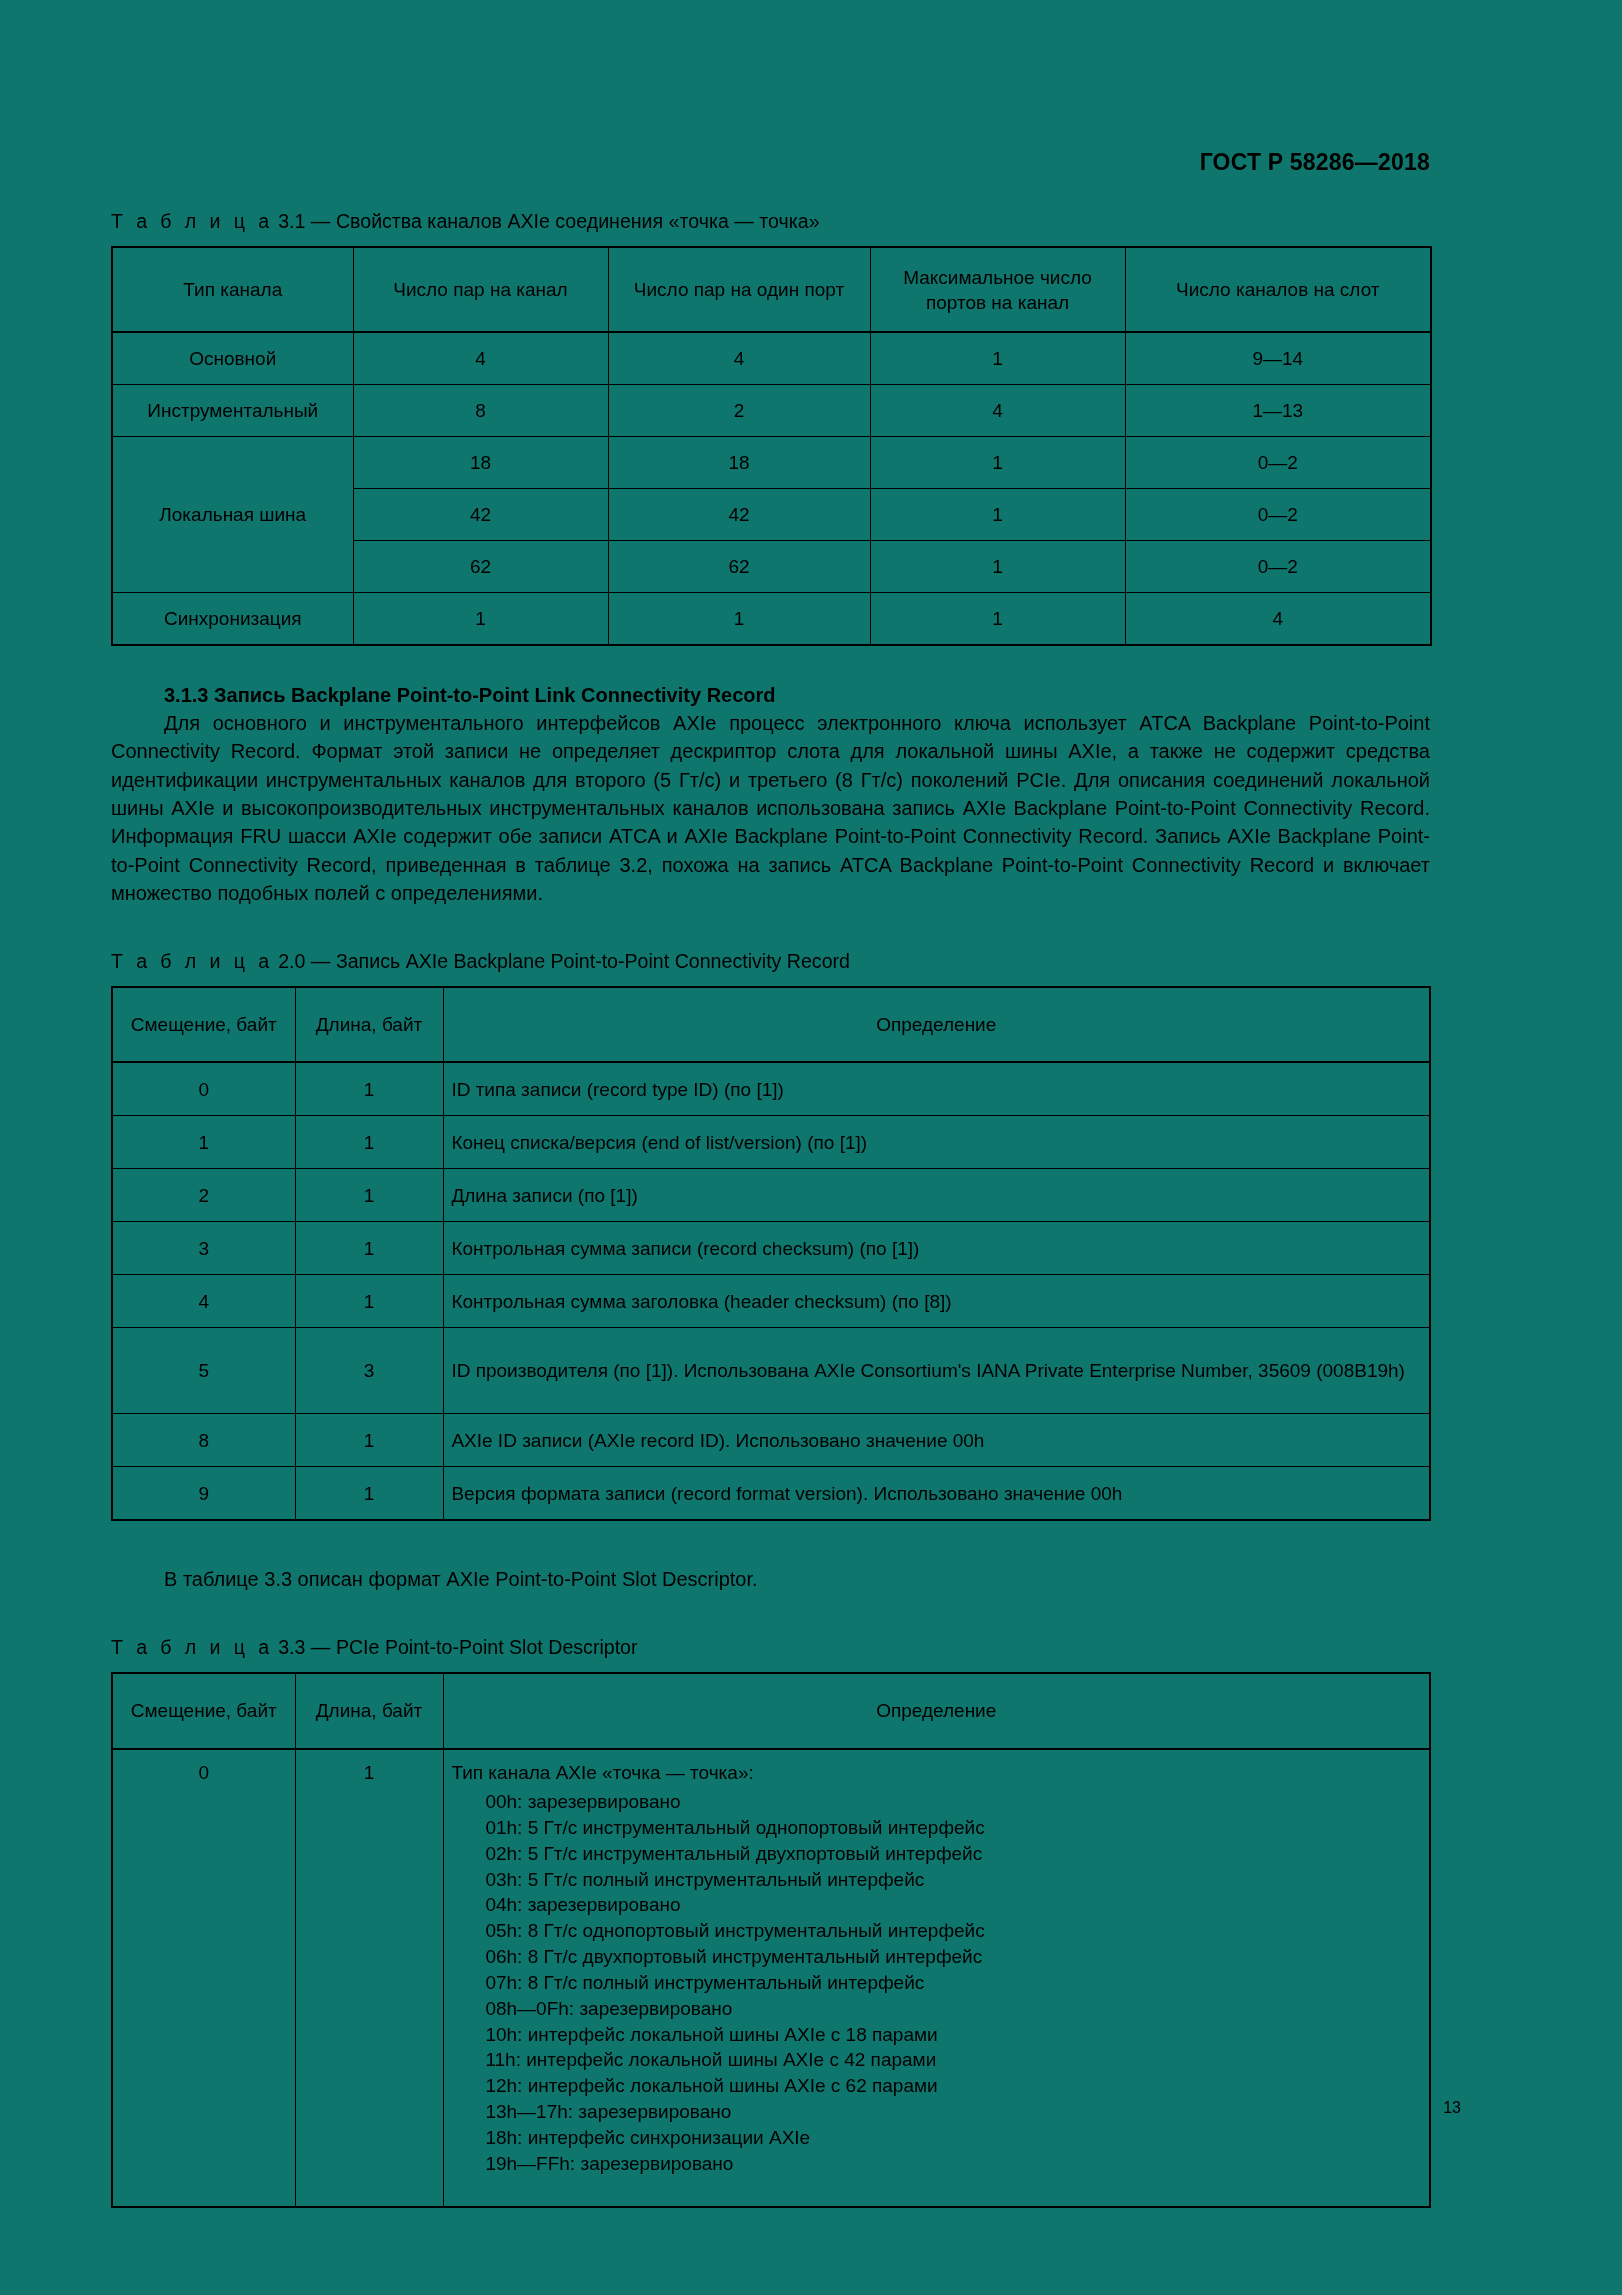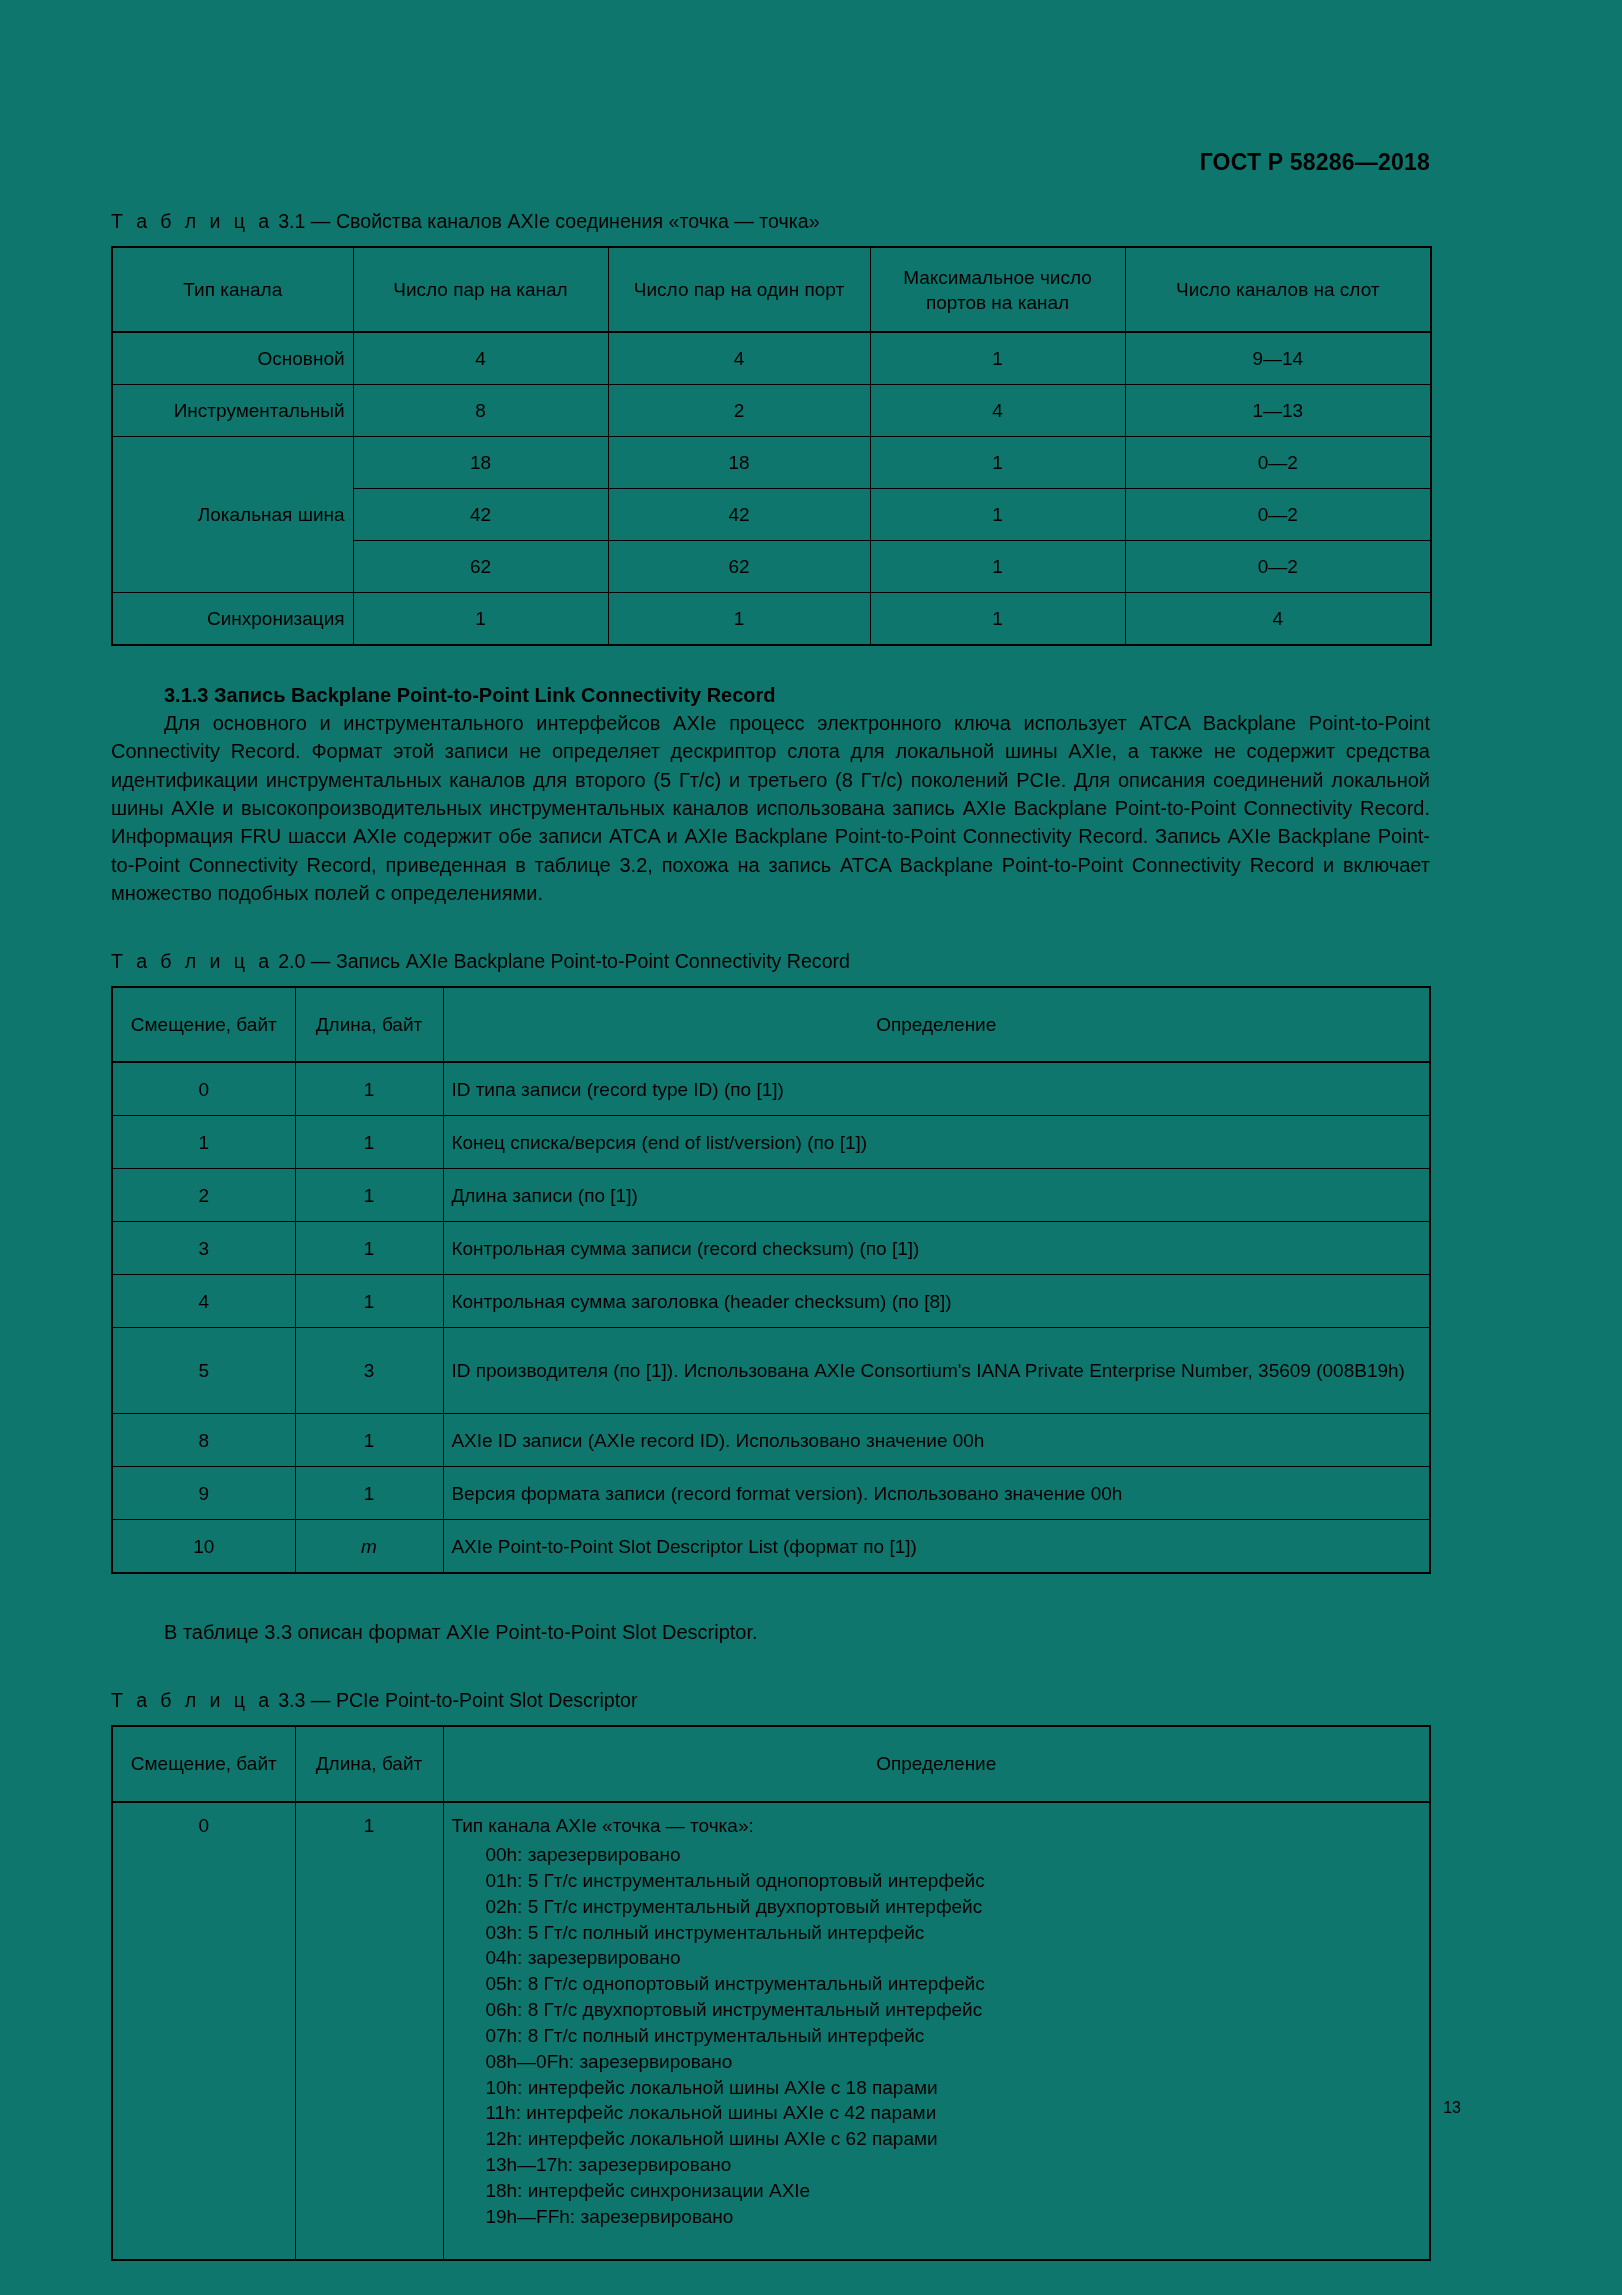--- a/index.html
+++ b/index.html
@@ -72,21 +72,21 @@
     border-bottom-width: 2.6px;
     padding: 5.2px 6.5px;
   }
   table.gost td.c {
     text-align: center;
   }
   table.gost td.l {
     text-align: left;
   }
   table.gost td.rowlabel {
-    text-align: right;
+    text-align: center;
     vertical-align: middle;
   }
   table.gost td.ital {
     font-style: italic;
   }
   
   table.gost {
     border: 2px solid #000;
   }
 
@@ -296,25 +296,20 @@
         </tr>
         <tr>
           <td class="c">8</td>
           <td class="c">1</td>
           <td class="l">AXIe ID записи (AXIe record ID). Использовано значение 00h</td>
         </tr>
         <tr>
           <td class="c">9</td>
           <td class="c">1</td>
           <td class="l">Версия формата записи (record format version). Использовано значение 00h</td>
-        </tr>
-        <tr>
-          <td class="c">10</td>
-          <td class="c ital">m</td>
-          <td class="l">AXIe Point-to-Point Slot Descriptor List (формат по [1])</td>
         </tr>
       </tbody>
     </table>
 
     <div class="gap-after-table"></div>
 
     <p class="lead-in">В таблице 3.3 описан формат AXIe Point-to-Point Slot Descriptor.</p>
 
     <div class="gap-before-caption"></div>
 

